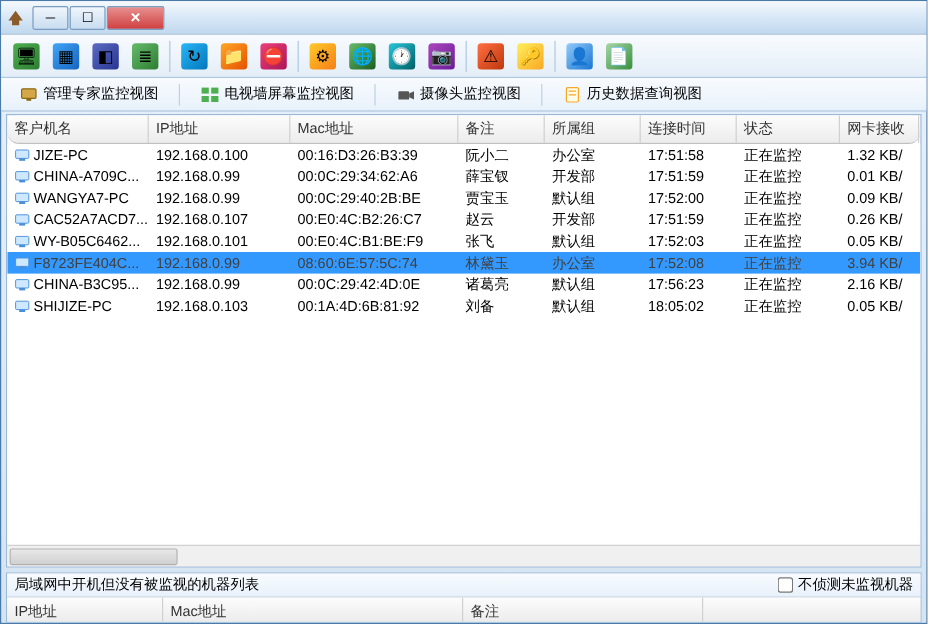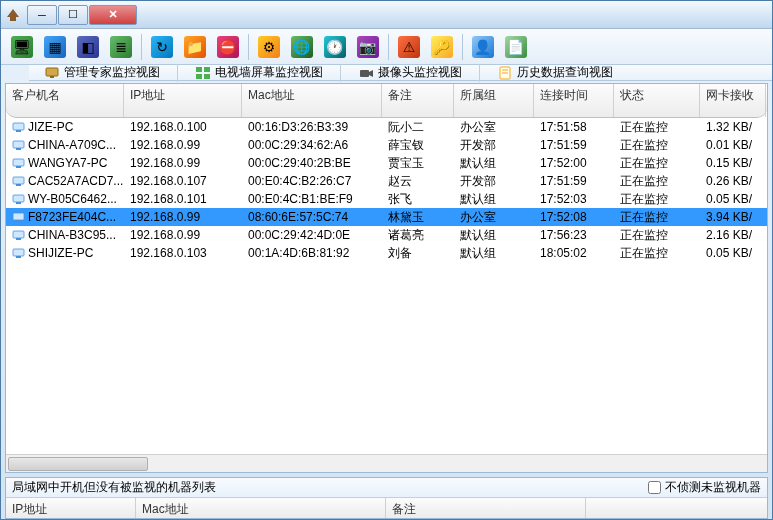--- a/index.html
+++ b/index.html
@@ -10,30 +10,30 @@
 .titlebar-text { flex: 1; font-size: 13px; color: #333; font-weight: bold; }
 .window-controls { display: flex; gap: 1px; }
 .win-btn { width: 30px; height: 20px; display: flex; align-items: center; justify-content: center; border: 1px solid #7a9cc0; border-radius: 2px; font-size: 11px; cursor: pointer; }
 .win-min { background: linear-gradient(to bottom, #f0f6fc, #c8dcf0); }
 .win-max { background: linear-gradient(to bottom, #f0f6fc, #c8dcf0); }
 .win-close { background: linear-gradient(to bottom, #e89090, #d04040); width: 48px; color: white; font-weight: bold; }
 .toolbar { height: 36px; background: linear-gradient(to bottom, #f8fbfe, #e4eef8); border-bottom: 1px solid #b0c8e0; display: flex; align-items: center; padding: 2px 6px; gap: 3px; }
 .tool-btn { width: 30px; height: 30px; display: flex; align-items: center; justify-content: center; border: 1px solid transparent; border-radius: 3px; cursor: pointer; }
 .tool-sep { width: 1px; height: 26px; background: #b0c8e0; margin: 0 2px; }
 .icon-box { width: 22px; height: 22px; border-radius: 3px; display: flex; align-items: center; justify-content: center; font-size: 14px; }
-.tabbar { height: 16px; background: linear-gradient(to bottom, #f8fbfe, #e8f1fb); border-bottom: 1px solid #b0c8e0; display: flex; align-items: center; padding: 0 6px; gap: 8px; margin-left: 28px; }
+.tabbar { height: 28px; background: linear-gradient(to bottom, #f8fbfe, #e8f1fb); border-bottom: 1px solid #b0c8e0; display: flex; align-items: center; padding: 0 6px; gap: 8px; }
 .tab { display: flex; align-items: center; gap: 4px; padding: 3px 8px; cursor: pointer; border: 1px solid transparent; border-radius: 3px; }
 .tab-icon { width: 16px; height: 16px; }
 .tab-sep { width: 1px; height: 18px; background: #c0d0e0; }
 .main-area { flex: 1; background: #fff; margin: 2px 4px; border: 1px solid #9ab8d8; display: flex; flex-direction: column; overflow: hidden; }
-.table-header { display: flex; background: linear-gradient(to bottom, #fcfcfc, #ececec); border-bottom: 1px solid #c0c0c0; height: 34px; border-radius: 10px; }
+.table-header { display: flex; background: linear-gradient(to bottom, #fcfcfc, #ececec); border-bottom: 1px solid #c0c0c0; height: 24px; border-radius: 10px; }
 .th { padding: 3px 6px; border-right: 1px solid #d0d0d0; font-size: 12px; color: #333; white-space: nowrap; overflow: hidden; }
 .table-body { flex: 1; overflow-y: auto; background: #fff; }
 .tr { display: flex; height: 18px; }
-.tr.selected { background: #3399ff; color: #000000; }
+.tr.selected { background: #3399ff; color: #404040; }
 .td { padding: 1px 6px; font-size: 12px; white-space: nowrap; overflow: hidden; display: flex; align-items: center; gap: 3px; }
 .row-icon { width: 13px; height: 11px; display: inline-block; }
 .scrollbar-h { height: 18px; background: #f0f0f0; border-top: 1px solid #d0d0d0; display: flex; align-items: center; padding: 2px; }
 .scroll-thumb { width: 140px; height: 14px; background: linear-gradient(to bottom, #e8e8e8, #d0d0d0); border: 1px solid #b0b0b0; border-radius: 2px; }
 .bottom-panel { margin: 2px 4px 0 4px; border: 1px solid #9ab8d8; background: #fff; }
 .bottom-header { height: 20px; background: linear-gradient(to bottom, #f8fbfe, #e8f1fb); border-bottom: 1px solid #c0d0e0; display: flex; align-items: center; padding: 0 6px; justify-content: space-between; font-size: 12px; }
 .checkbox-area { display: flex; align-items: center; gap: 4px; }
 .bottom-table-header { display: flex; background: linear-gradient(to bottom, #fcfcfc, #ececec); height: 20px; }
 .col-client { width: 118px; }
 .col-ip { width: 118px; }
@@ -204,21 +204,21 @@
                 <rect x="4" y="8" width="5" height="2" fill="#4a90d9"></rect>
               </svg></span>
             <span>WANGYA7-PC</span>
           </div>
           <div class="td col-ip">192.168.0.99</div>
           <div class="td col-mac">00:0C:29:40:2B:BE</div>
           <div class="td col-remark">贾宝玉</div>
           <div class="td col-group">默认组</div>
           <div class="td col-time">17:52:00</div>
           <div class="td col-status">正在监控</div>
-          <div class="td col-net">0.15 KB/</div>
+          <div class="td col-net">0.09 KB/</div>
         </div>
         <div class="tr">
           <div class="td col-client">
             <span class="row-icon"><svg viewBox="0 0 13 11" width="13" height="11">
                 <rect x="1" y="1" width="11" height="7" rx="1" fill="#cde8ff" stroke="#4a90d9" stroke-width="0.8"></rect>
                 <rect x="4" y="8" width="5" height="2" fill="#4a90d9"></rect>
               </svg></span>
             <span>CAC52A7ACD7...</span>
           </div>
           <div class="td col-ip">192.168.0.107</div>

